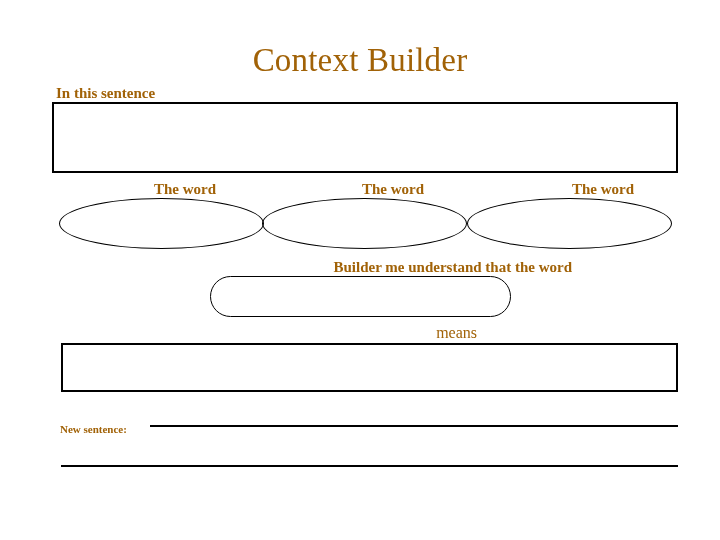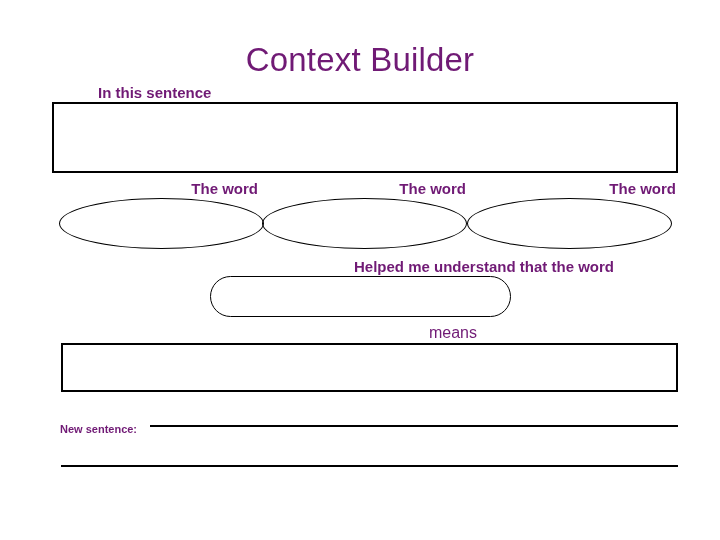--- a/index.html
+++ b/index.html
@@ -6,22 +6,22 @@
     margin: 0;
     padding: 0;
     background: #ffffff;
   }
   #page {
     position: relative;
     width: 720px;
     height: 540px;
     background: #ffffff;
     overflow: hidden;
-    font-family: Liberation Sans, sans-serif;
-    color: #701a75;
+    font-family: Liberation Serif, serif;
+    color: #a16207;
   }
 
   
   .title {
     position: absolute;
     left: 0;
     top: 41px;
     width: 720px;
     text-align: center;
     font-size: 33px;
@@ -31,21 +31,20 @@
     white-space: nowrap;
   }
 
   
   .lbl-bold {
     position: absolute;
     font-size: 15px;
     font-weight: bold;
     line-height: 16px;
     white-space: nowrap;
-    margin-left: 42px;
   }
   .lbl-reg {
     position: absolute;
     font-size: 16px;
     font-weight: 400;
     line-height: 16px;
     white-space: nowrap;
   }
   .lbl-small-bold {
     position: absolute;
@@ -114,21 +113,21 @@
   </div>
 
   <div class="ellipse" style="left:262px; top:198px; width:205px; height:51px;">
     <div class="lbl-reg centered" style="left:0; top:17px; width:205px;"></div>
   </div>
 
   <div class="ellipse" style="left:467px; top:198px; width:205px; height:51px;">
     <div class="lbl-reg centered" style="left:0; top:17px; width:205px;"></div>
   </div>
 
-  <div class="lbl-bold centered" style="left:172px; top:259px; width:400px;">Helped me understand that the word</div>
+  <div class="lbl-bold centered" style="left:172px; top:259px; width:400px;">Builder me understand that the word</div>
 
   <div class="box-rounded" style="left:210px; top:276px; width:301px; height:41px;">
     <div class="lbl-reg centered" style="left:0; top:12px; width:301px;"></div>
   </div>
 
   <div class="lbl-reg centered" style="left:277px; top:325px; width:200px;">means</div>
 
   <div class="box" style="left:61px; top:343px; width:617px; height:49px;">
     <div class="lbl-reg" style="left:8px; top:6px;"></div>
   </div>

